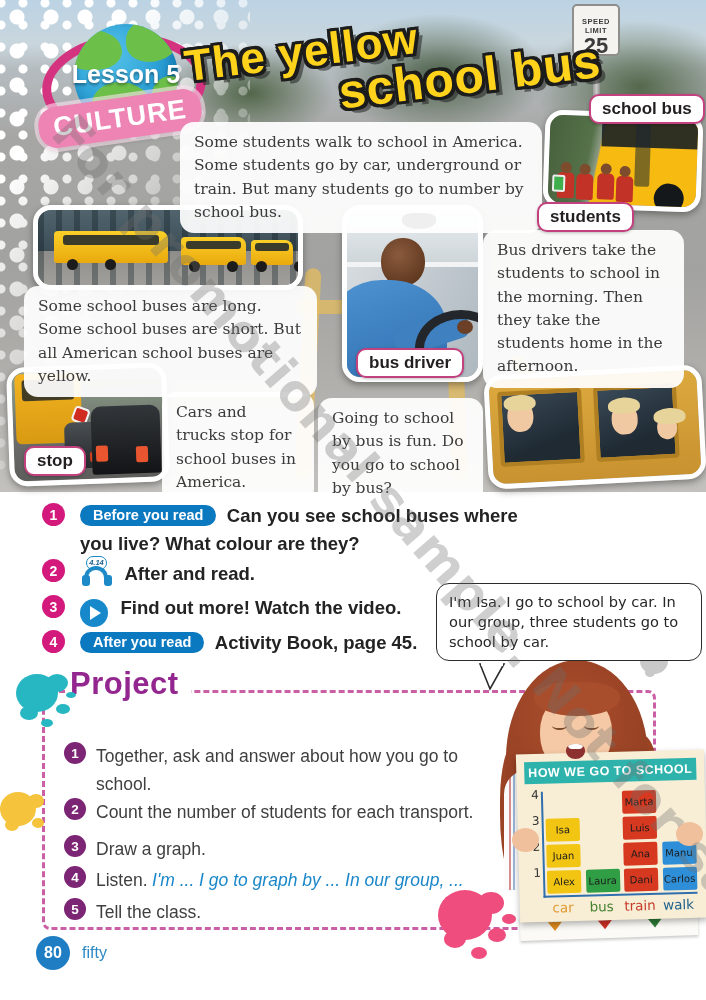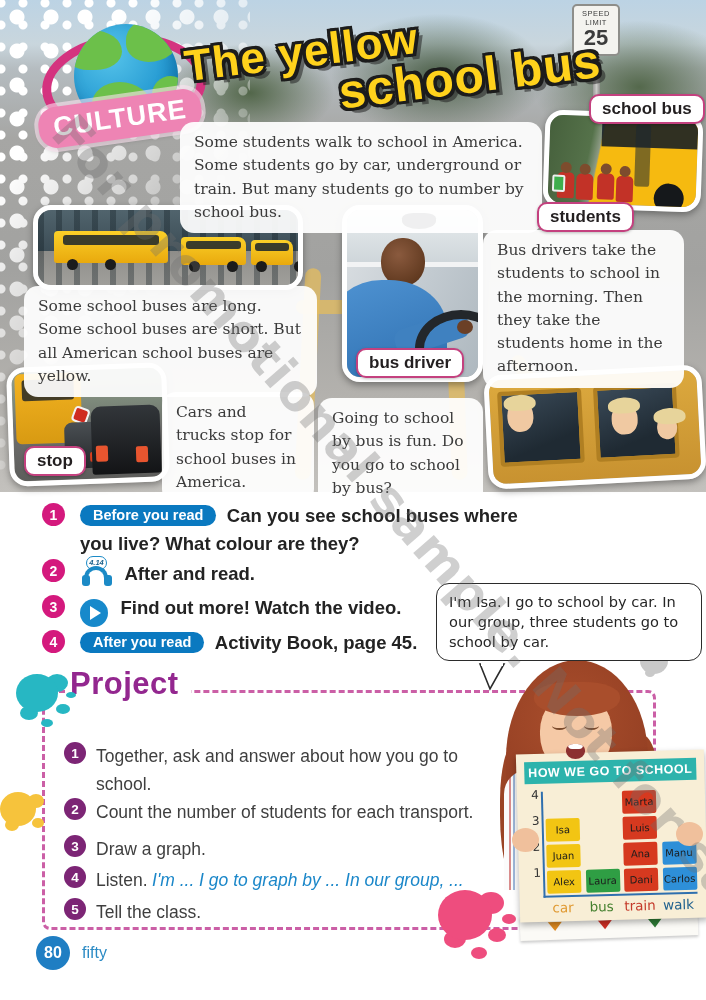--- a/index.html
+++ b/index.html
@@ -43,21 +43,21 @@
   
   .main-title { position:absolute; left:186px; top:18px; width:430px; transform:rotate(-7deg); z-index:5; color:#ffd21c; font-weight:900; line-height:.98; letter-spacing:1px;
     text-shadow:-3px -3px 0 #1c1c1c,3px -3px 0 #1c1c1c,-3px 3px 0 #1c1c1c,3px 3px 0 #1c1c1c,-3px 0 0 #1c1c1c,3px 0 0 #1c1c1c,0 -3px 0 #1c1c1c,0 3px 0 #1c1c1c,6px 6px 0 rgba(35,35,35,.55); }
   .main-title .t1 { font-size:44px; }
   .main-title .t2 { font-size:48px; margin-left:150px; }
 
   
   .speed-pole { position:absolute; left:593px; top:52px; width:7px; height:160px; background:linear-gradient(90deg,#9a9a98,#c9c9c7,#8e8e8c); z-index:3; }
   .speed-sub { position:absolute; left:587px; top:148px; width:18px; height:26px; background:#c8473a; border:2px solid #e9e7e2; z-index:3; }
   .speed-sign { position:absolute; left:572px; top:4px; width:48px; height:52px; background:#f4f3ef; border:2px solid #8e8e8a; border-radius:5px; z-index:4; text-align:center; color:#3c3c3c; }
-  .speed-sign .s-small { font-size:7.5px; font-weight:400; letter-spacing:.5px; line-height:1.2; padding-top:3px; }
+  .speed-sign .s-small { font-size:7.5px; font-weight:700; letter-spacing:.5px; line-height:1.2; padding-top:11px; }
   .speed-sign .s-num { font-size:22px; font-weight:700; line-height:1; }
 
   
   .photo { position:absolute; border:5px solid #fff; border-radius:18px; overflow:hidden; box-shadow:0 3px 7px rgba(0,0,0,.35); z-index:10; }
   .photo-buses { left:33px; top:205px; width:270px; height:85px; }
   .pb-inner { position:absolute; inset:0;
     background:repeating-linear-gradient(90deg, rgba(16,28,34,.35) 0 6px, rgba(0,0,0,0) 6px 18px), linear-gradient(180deg,#51646d 0%,#3c4d56 54%,#8e8d89 55%,#a09f9b 100%); }
   .bus { position:absolute; background:linear-gradient(180deg,#fbd028,#e9a90d); border-radius:4px 8px 3px 3px; }
   .bus::before { content:""; position:absolute; left:8%; top:14%; width:84%; height:30%; background:rgba(25,35,45,.85); border-radius:3px; }
   .bus::after { content:""; position:absolute; left:12%; bottom:-7px; width:11px; height:11px; background:#1c1c1c; border-radius:50%; box-shadow:38px 0 0 #1c1c1c; }
@@ -217,20 +217,21 @@
     <div class="s-num">25</div>
   </div>
 
   <div class="badge-ring"></div>
   <div class="globe">
     <div class="land land1"></div>
     <div class="land land2"></div>
     <div class="land land3"></div>
     <div class="land land4"></div>
   </div>
+  <div class="lesson-text">Lesson 5</div>
   <div class="culture-banner">CULTURE</div>
 
   <div class="main-title">
     <div class="t1">The yellow</div>
     <div class="t2">school bus</div>
   </div>
 
   <div class="photo photo-buses">
     <div class="pb-inner">
       <div class="bus bus-a"></div>

